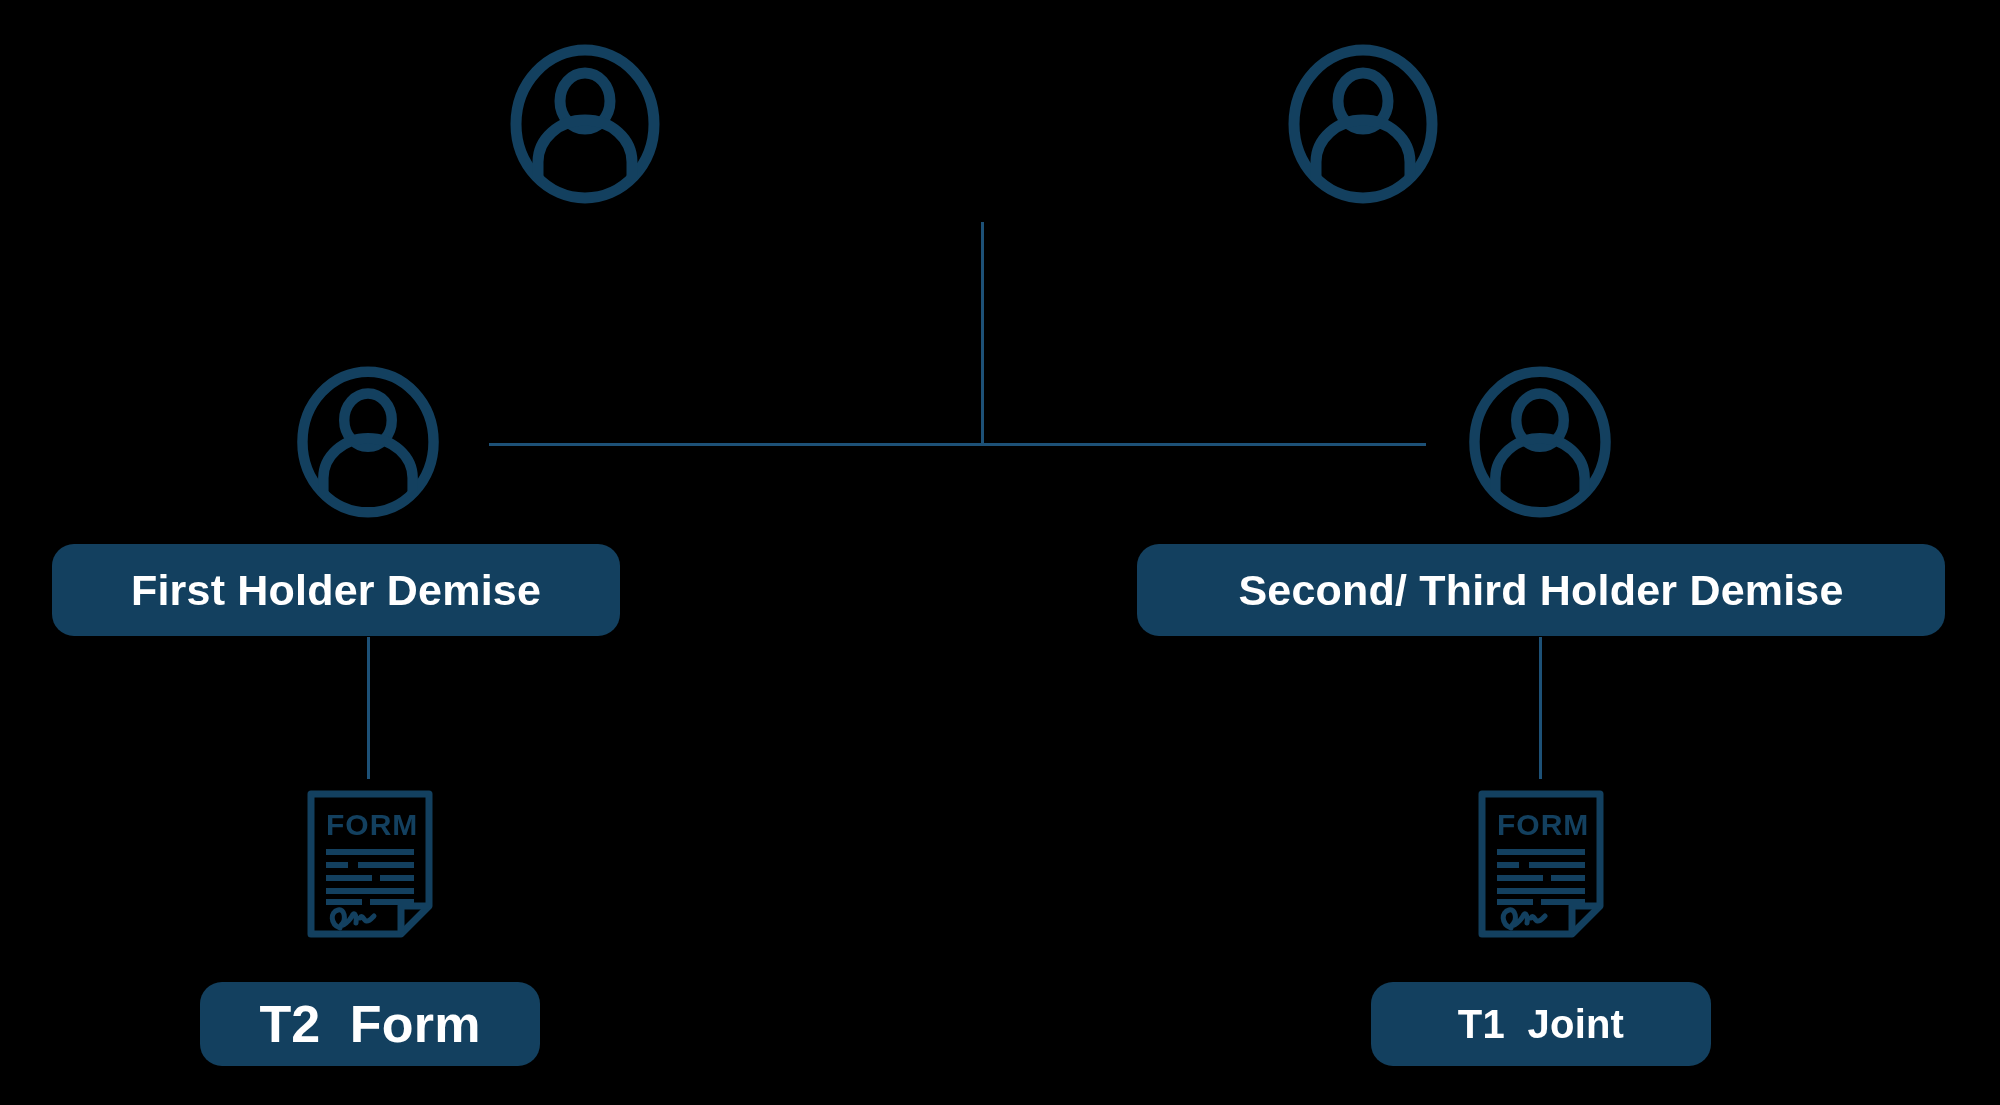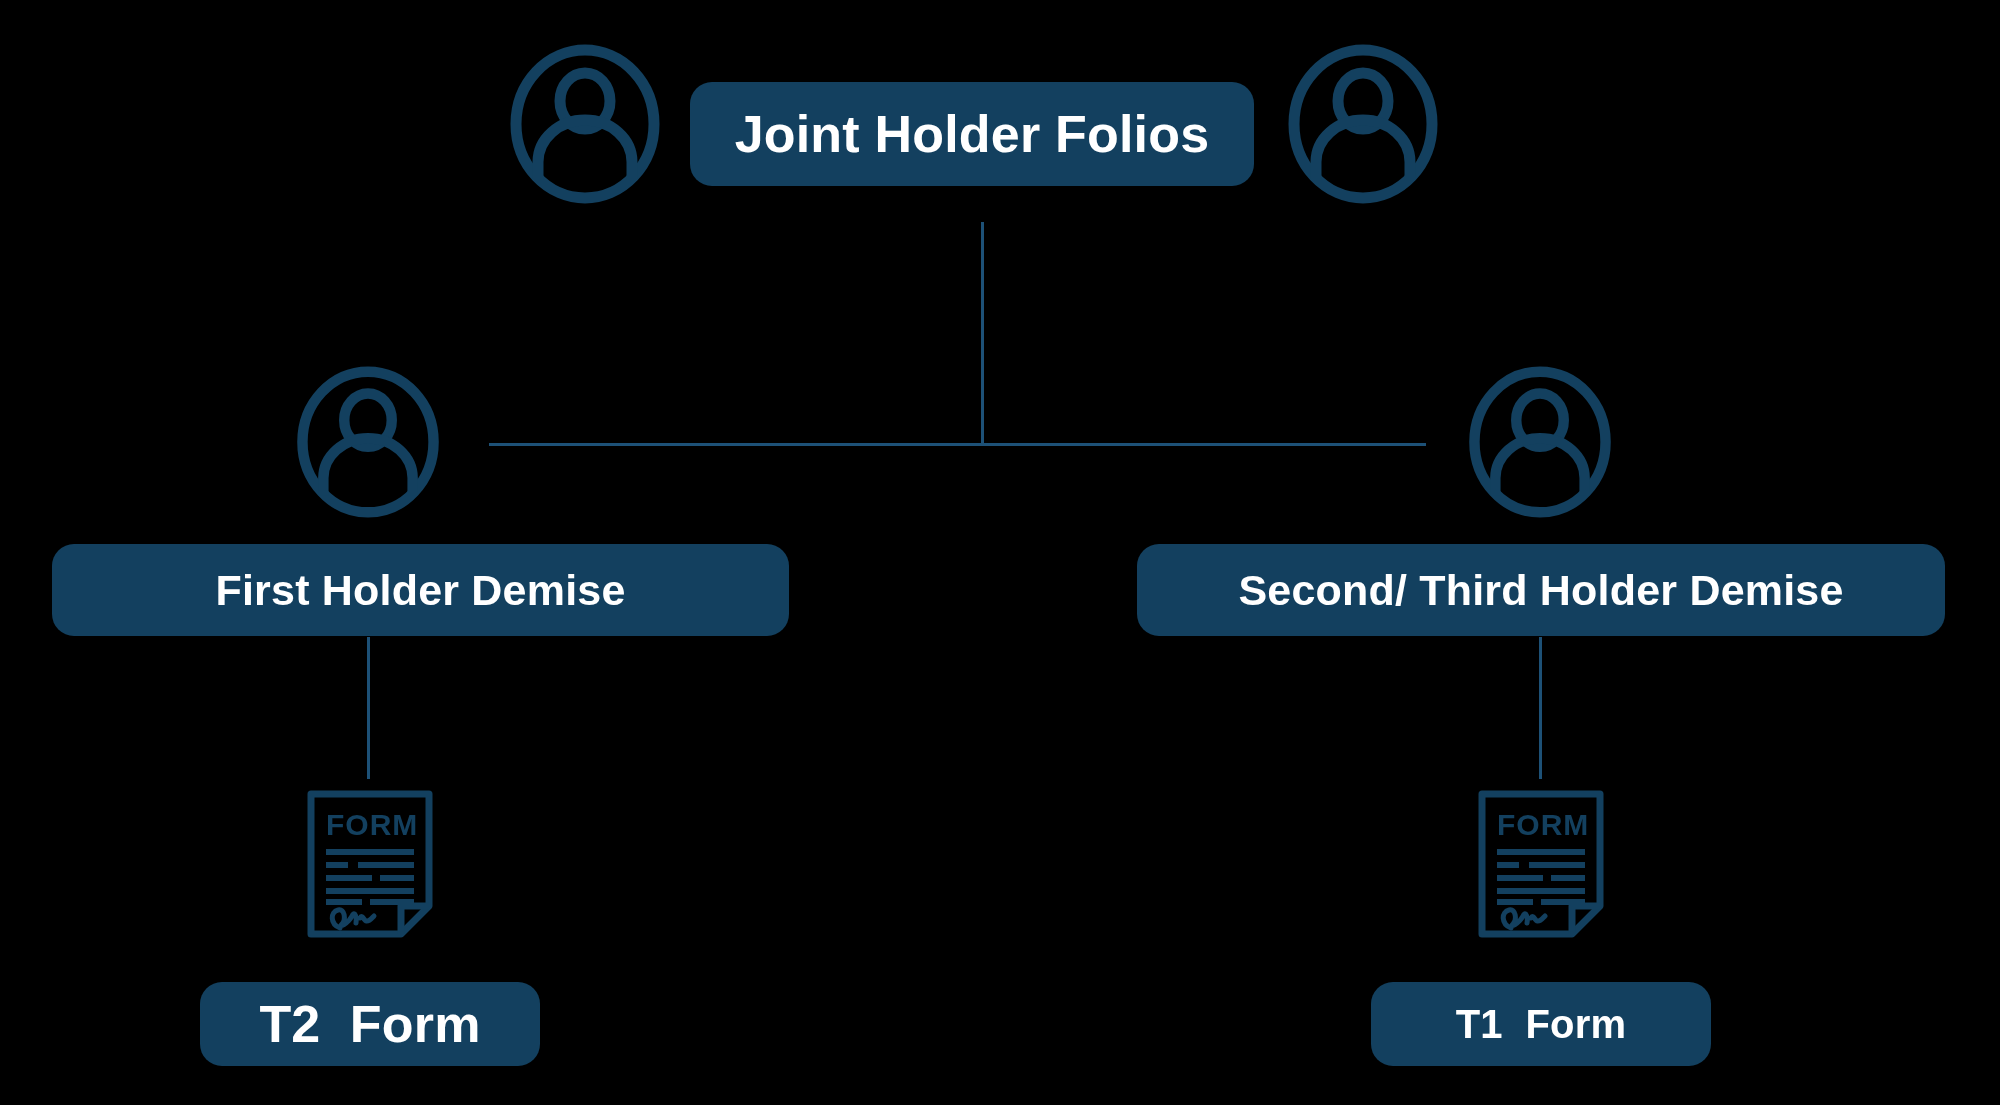--- a/index.html
+++ b/index.html
@@ -58,41 +58,38 @@
   <div class="connector v" style="left:1539px; top:637px; height:142px;"></div>
 
   <div class="icon-wrap" style="left:505px; top:44px;">
     <svg width="160" height="160" viewBox="0 0 160 160" aria-hidden="true">
       <ellipse cx="80" cy="80" rx="69" ry="74" fill="none" stroke="#13405f" stroke-width="11"></ellipse>
       <ellipse cx="80" cy="57" rx="25" ry="28" fill="none" stroke="#13405f" stroke-width="11"></ellipse>
       <path d="M 33 136 L 33 118 A 47 42 0 0 1 127 118 L 127 136" fill="none" stroke="#13405f" stroke-width="11" stroke-linecap="butt"></path>
     </svg>
   </div>
 
-  <div class="node-box" style="left:690px; top:82px; width:564px; height:104px;">
-    <span class="node-label" style="font-size:52px;">Joint Holder Folios</span>
-  </div>
 
   <div class="icon-wrap" style="left:1283px; top:44px;">
     <svg width="160" height="160" viewBox="0 0 160 160" aria-hidden="true">
       <ellipse cx="80" cy="80" rx="69" ry="74" fill="none" stroke="#13405f" stroke-width="11"></ellipse>
       <ellipse cx="80" cy="57" rx="25" ry="28" fill="none" stroke="#13405f" stroke-width="11"></ellipse>
       <path d="M 33 136 L 33 118 A 47 42 0 0 1 127 118 L 127 136" fill="none" stroke="#13405f" stroke-width="11" stroke-linecap="butt"></path>
     </svg>
   </div>
 
   <div class="icon-wrap" style="left:292px; top:366px;">
     <svg width="152" height="152" viewBox="0 0 160 160" aria-hidden="true">
       <ellipse cx="80" cy="80" rx="69" ry="74" fill="none" stroke="#13405f" stroke-width="11"></ellipse>
       <ellipse cx="80" cy="57" rx="25" ry="28" fill="none" stroke="#13405f" stroke-width="11"></ellipse>
       <path d="M 33 136 L 33 118 A 47 42 0 0 1 127 118 L 127 136" fill="none" stroke="#13405f" stroke-width="11" stroke-linecap="butt"></path>
     </svg>
   </div>
 
-  <div class="node-box" style="left:52px; top:544px; width:737px; height:92px;">
+  <div class="node-box" style="left:52px; top:544px; width:568px; height:92px;">
     <span class="node-label" style="font-size:43px;">First Holder Demise</span>
   </div>
 
   <div class="icon-wrap" style="left:300px; top:788px;">
     <svg width="140" height="152" viewBox="0 0 140 152" aria-hidden="true">
       <path d="M 11 6 L 115 6 L 129 6 L 129 118 L 101 146 L 11 146 Z" fill="none" stroke="#13405f" stroke-width="7" stroke-linejoin="round"></path>
       <path d="M 129 118 L 101 118 L 101 146" fill="none" stroke="#13405f" stroke-width="7" stroke-linejoin="round"></path>
       <text x="26" y="47" font-family="Liberation Sans, sans-serif" font-size="30" font-weight="bold" fill="#13405f" letter-spacing="1">FORM</text>
       <g stroke="#13405f" stroke-width="6" stroke-linecap="butt">
         <line x1="26" y1="64" x2="114" y2="64"></line>
@@ -139,16 +136,16 @@
         <line x1="26" y1="103" x2="114" y2="103"></line>
         <line x1="26" y1="114" x2="62" y2="114"></line>
         <line x1="70" y1="114" x2="114" y2="114"></line>
       </g>
       <path d="M 40 140 C 30 136 30 124 38 122 C 45 120 46 132 42 136 C 38 140 48 136 52 128
                C 55 122 57 130 56 135 M 60 130 C 62 126 64 132 66 133 C 69 134 72 130 74 128" fill="none" stroke="#13405f" stroke-width="5" stroke-linecap="round"></path>
     </svg>
   </div>
 
   <div class="node-box" style="left:1371px; top:982px; width:340px; height:84px;">
-    <span class="node-label" style="font-size:40px;">T1  Form</span>
+    <span class="node-label" style="font-size:40px;">T1  Joint</span>
   </div>
 
 </div>
 
 </body></html>

